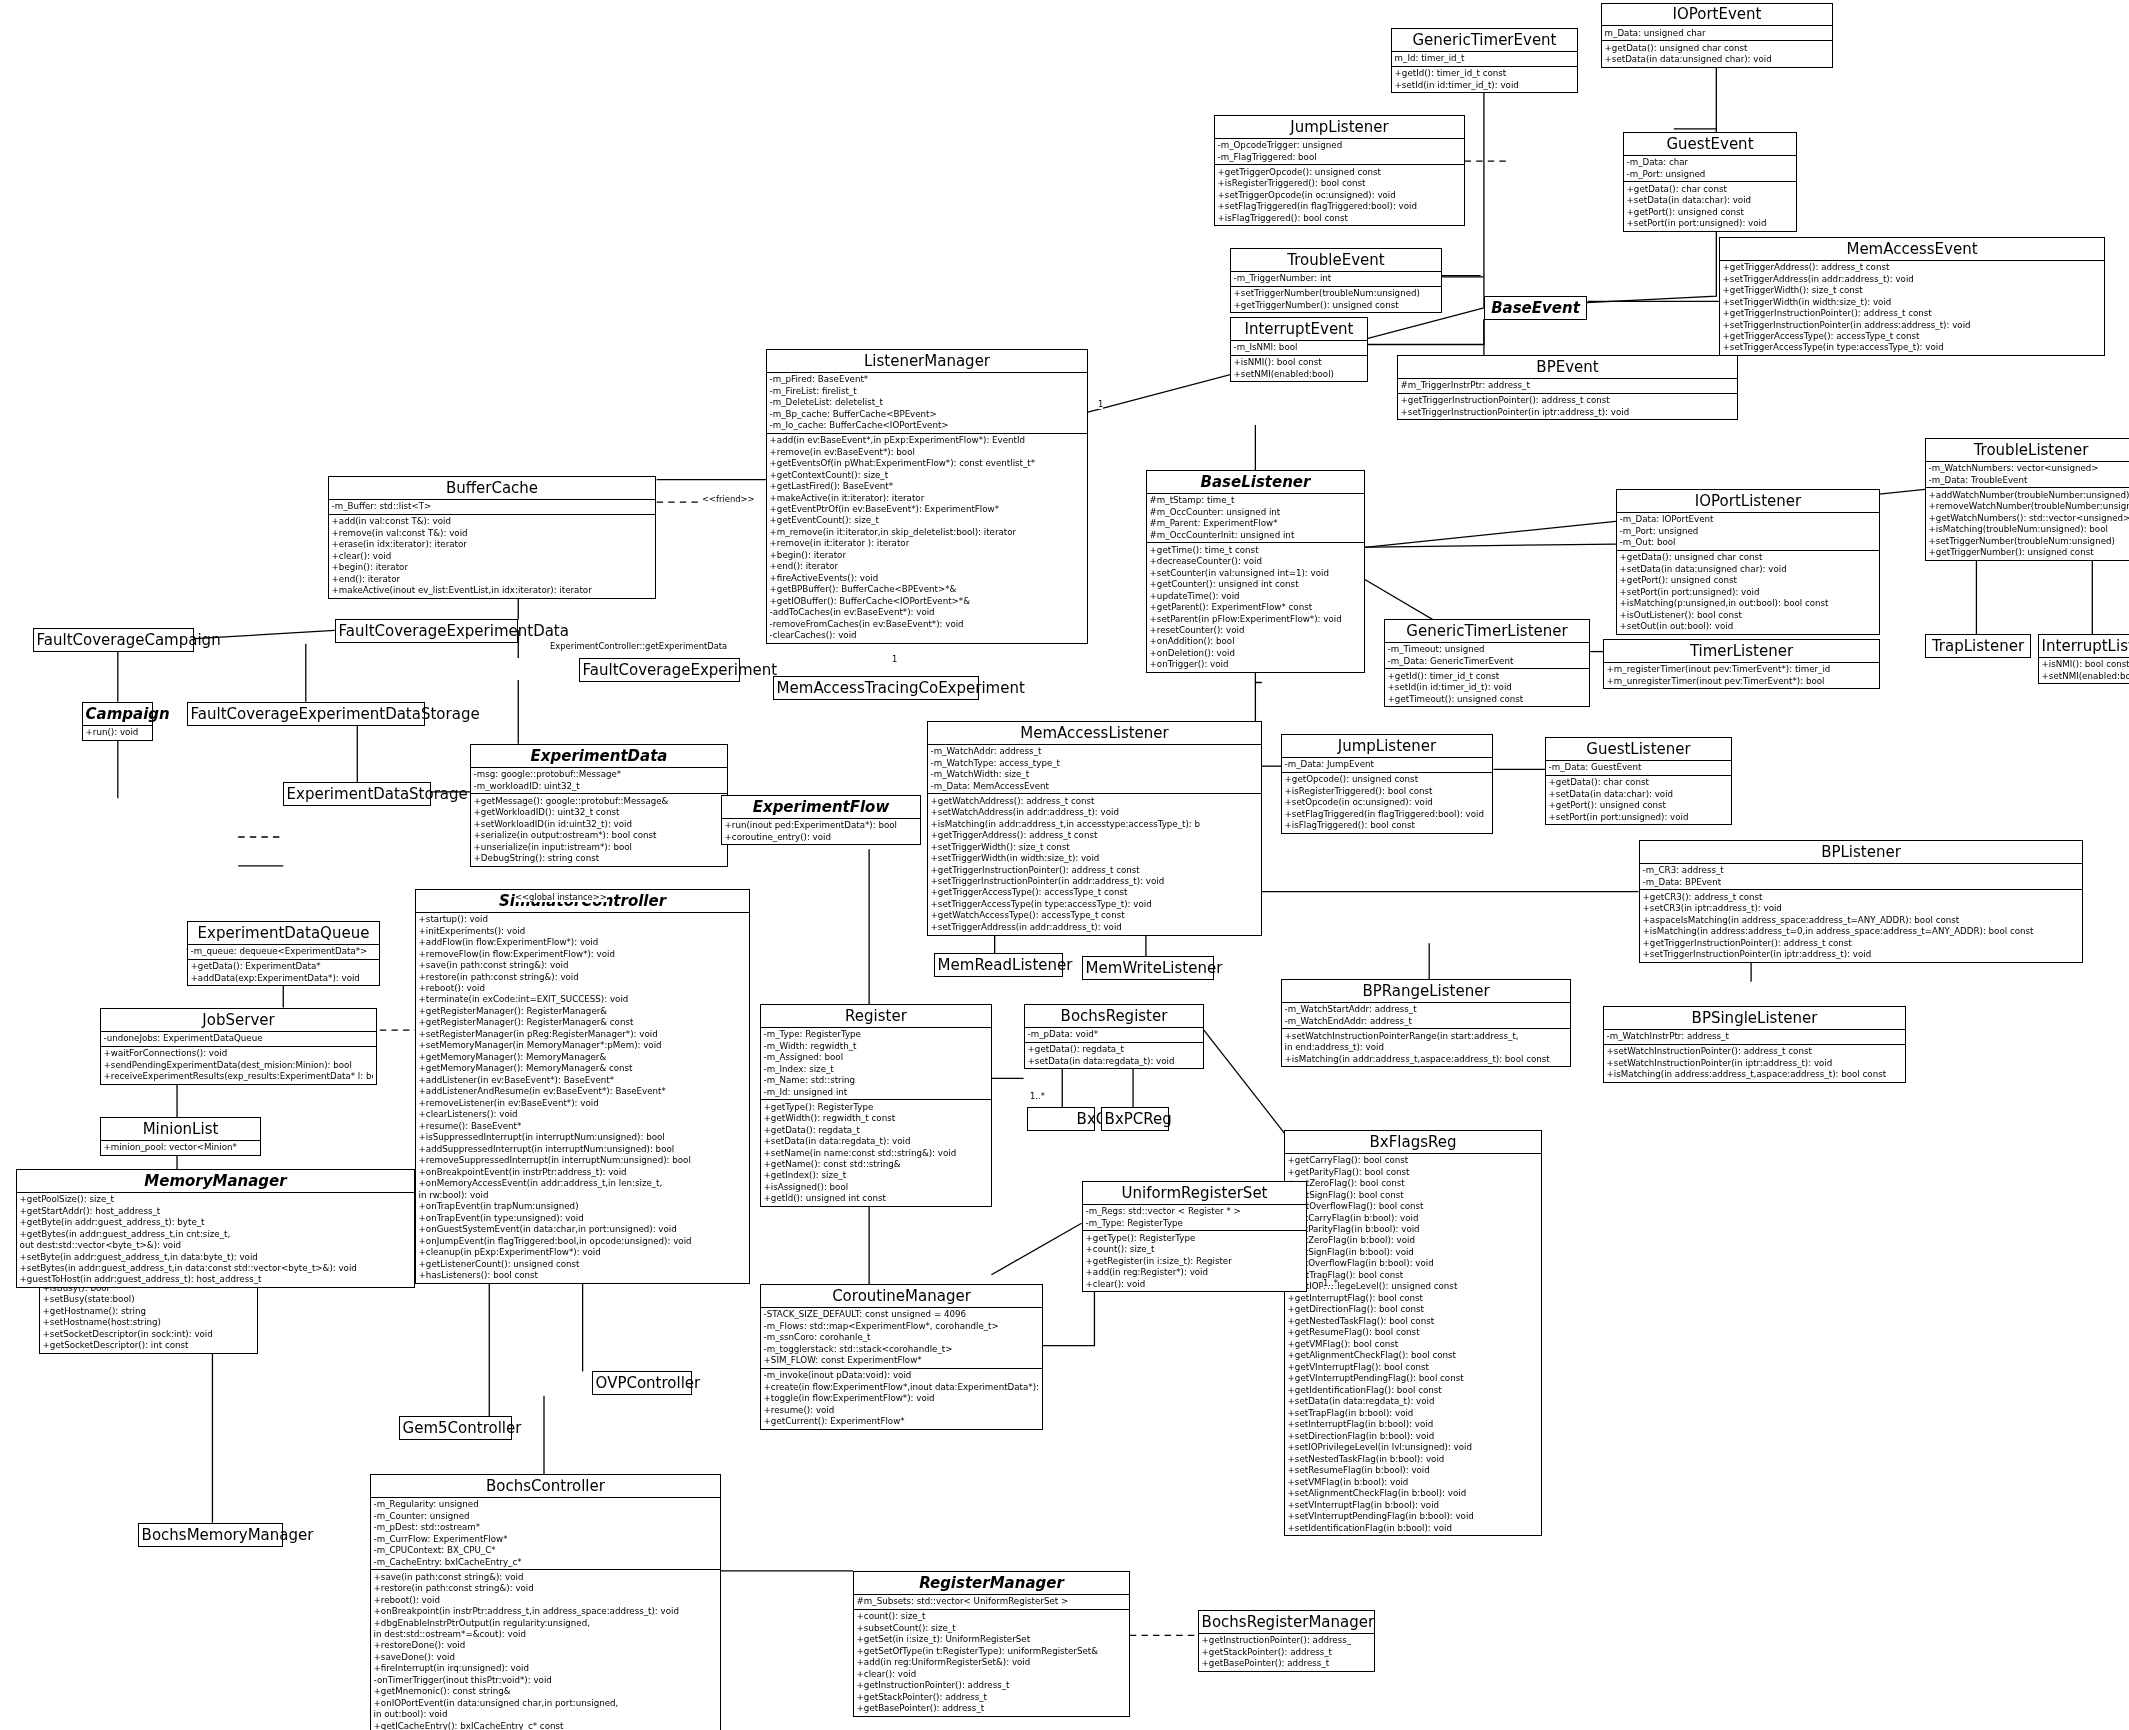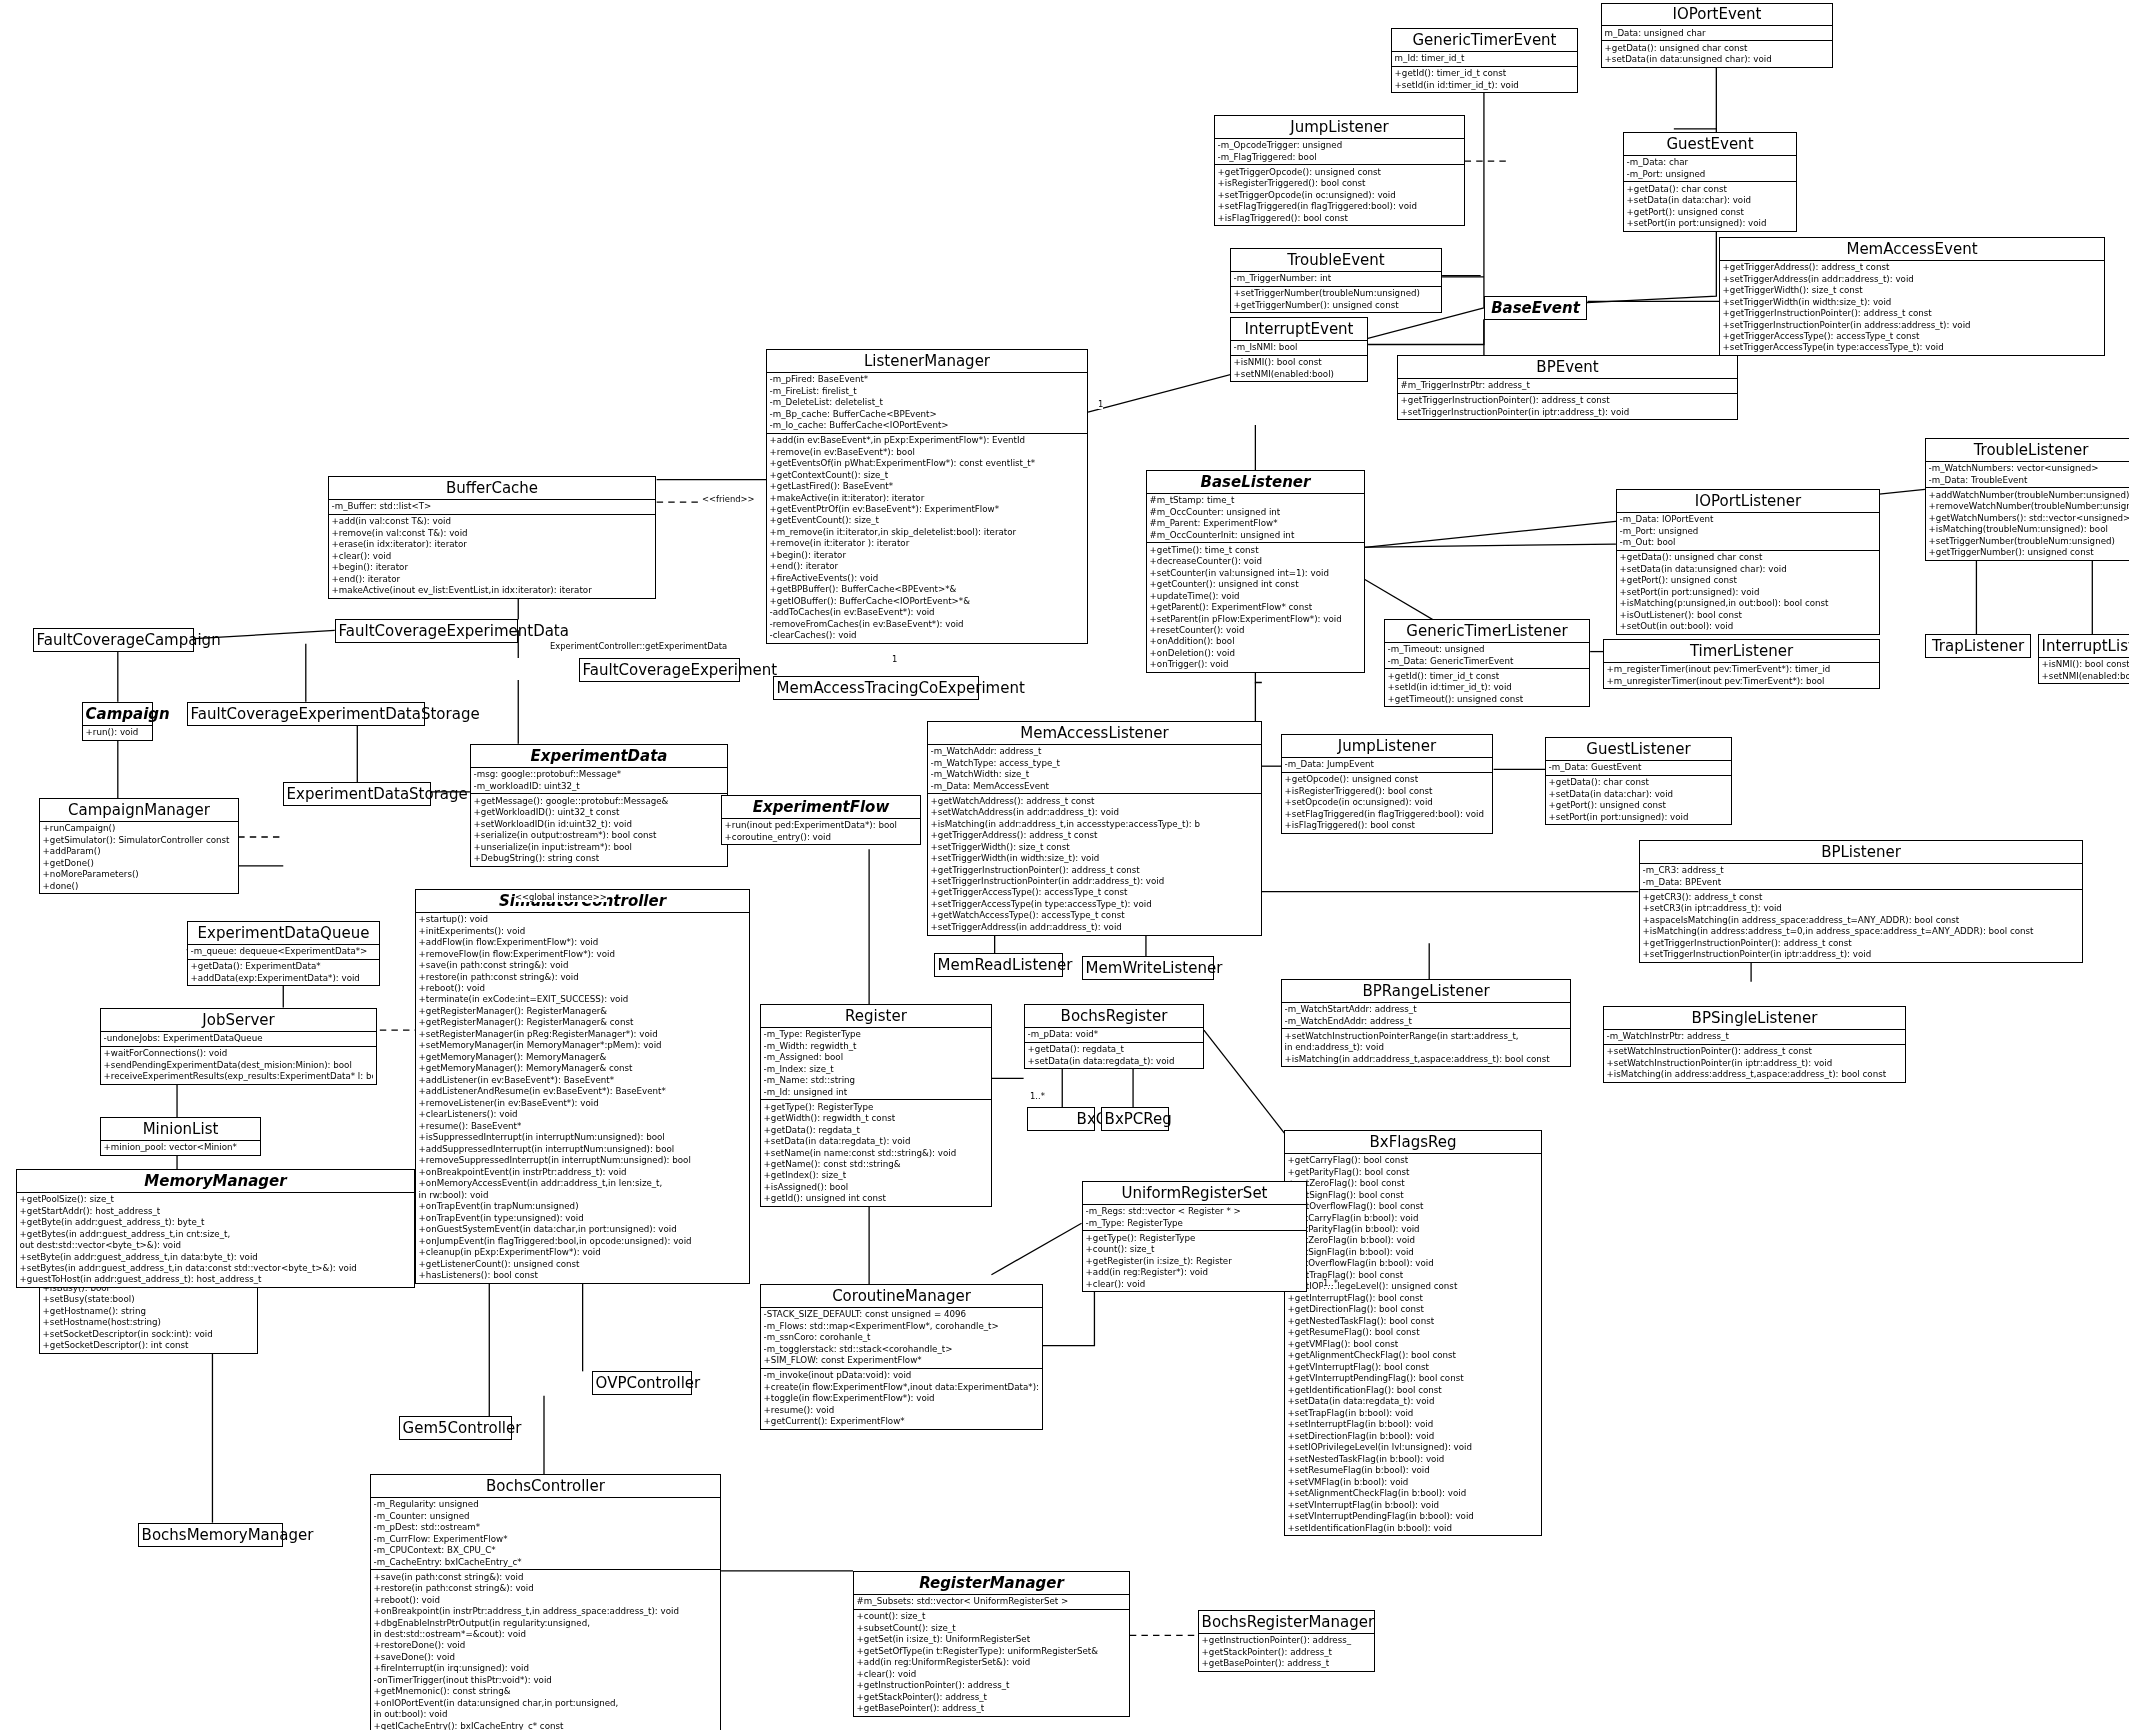--- a/index.html
+++ b/index.html
@@ -392,31 +392,20 @@
     <div class="cls" style="left: 283px; top: 782px; width: 148px;">
       <div class="name">ExperimentDataStorage</div>
     </div>
     <div class="cls" style="left: 721px; top: 795px; width: 200px;">
       <div class="name it">ExperimentFlow</div>
       <div class="sec">
         <div>+run(inout ped:ExperimentData*): bool</div>
         <div>+coroutine_entry(): void</div>
       </div>
     </div>
-    <div class="cls" style="left: 39px; top: 798px; width: 200px;">
-      <div class="name">CampaignManager</div>
-      <div class="sec">
-        <div>+runCampaign()</div>
-        <div>+getSimulator(): SimulatorController const</div>
-        <div>+addParam()</div>
-        <div>+getDone()</div>
-        <div>+noMoreParameters()</div>
-        <div>+done()</div>
-      </div>
-    </div>
     <div class="cls" style="left: 1639px; top: 840px; width: 444px;">
       <div class="name">BPListener</div>
       <div class="sec">
         <div>-m_CR3: address_t</div>
         <div>-m_Data: BPEvent</div>
       </div>
       <div class="sec">
         <div>+getCR3(): address_t const</div>
         <div>+setCR3(in iptr:address_t): void</div>
         <div>+aspaceIsMatching(in address_space:address_t=ANY_ADDR): bool const</div>

